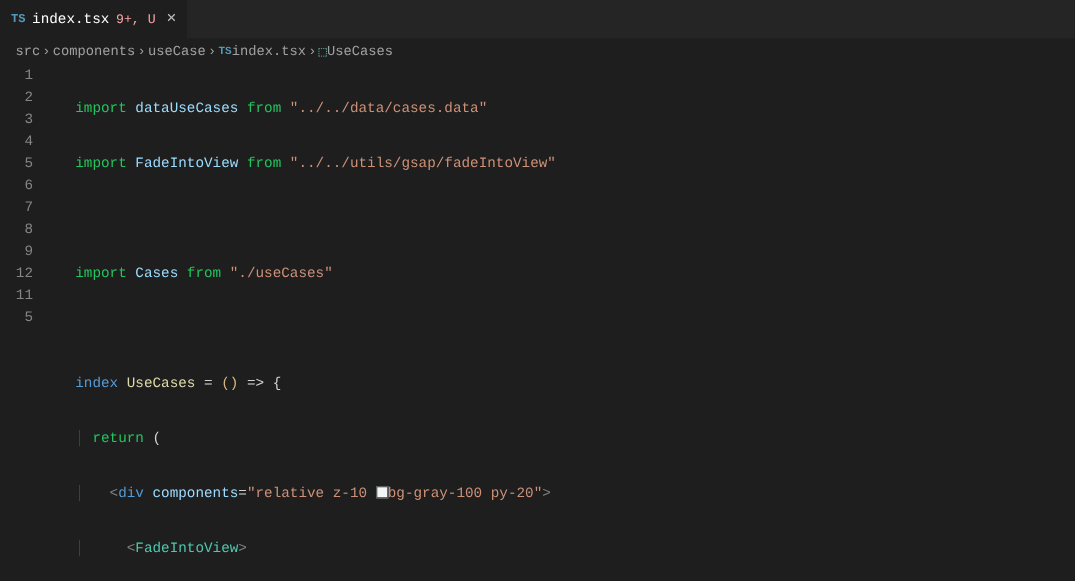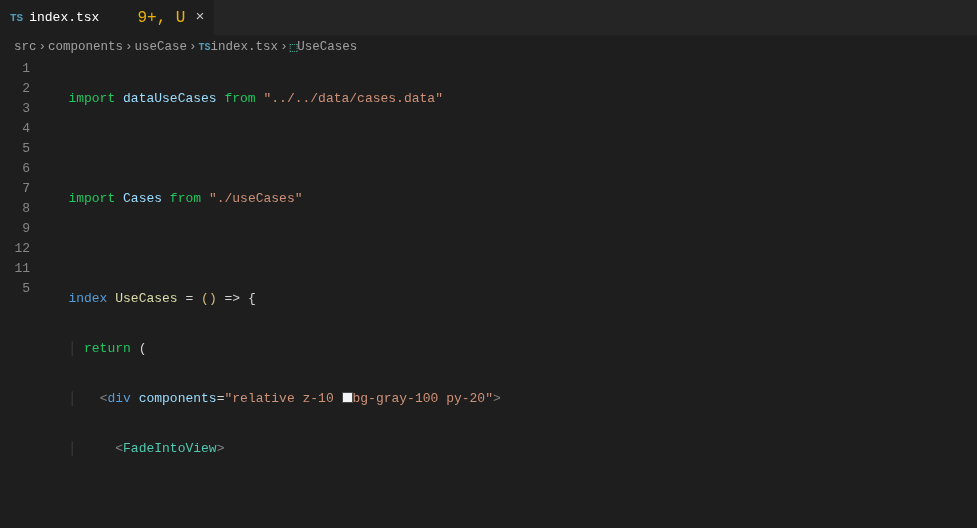--- a/index.html
+++ b/index.html
@@ -21,21 +21,21 @@
   .tab {
     background: #1e1e1e;
     display: flex;
     align-items: center;
     padding: 0 10px;
     gap: 6px;
     border-right: 1px solid #252526;
   }
   .tab-icon { color: #519aba; font-weight: bold; font-size: 11px; }
   .tab-name { color: #ffffff; font-size: 13px; }
-  .tab-dirty { color: #eab308; font-size: 16px; margin-left: 32px; }
+  .tab-dirty { color: #fca5a5; font-size: 12px; }
   .tab-close { color: #c5c5c5; cursor: pointer; font-size: 15px; margin-left: 4px; }
   .breadcrumbs {
     background: #1e1e1e;
     padding: 4px 14px;
     display: flex;
     align-items: center;
     gap: 0;
     font-size: 12.5px;
     color: #a0a0a0;
   }
@@ -108,20 +108,21 @@
     <div class="line">6</div>
     <div class="line">7</div>
     <div class="line">8</div>
     <div class="line">9</div>
     <div class="line">12</div>
     <div class="line">11</div>
     <div class="line">5</div>
   </div>
   <div class="code">
     <div class="line">   <span class="c-pink">import</span> <span class="c-var">dataUseCases</span> <span class="c-pink">from</span> <span class="c-str">"../../data/cases.data"</span></div>
+    <div class="line">   <span class="c-pink">import</span> <span class="c-var">FadeIntoView</span> <span class="c-pink">from</span> <span class="c-str">"../../utils/gsap/fadeIntoView"</span></div>
     <div class="line"></div>
     <div class="line">   <span class="c-pink">import</span> <span class="c-var">Cases</span> <span class="c-pink">from</span> <span class="c-str">"./useCases"</span></div>
     <div class="line"></div>
     <div class="line">   <span class="c-key">index</span> <span class="c-fn">UseCases</span><span class="c-punc"> = </span><span class="c-yellow">(</span><span class="c-yellow">)</span><span class="c-punc"> =&gt; {</span></div>
     <div class="line">   <span class="guide">│ </span><span class="c-pink">return</span><span class="c-punc"> (</span></div>
     <div class="line">   <span class="guide">│   </span><span class="c-gray">&lt;</span><span class="c-key">div</span> <span class="c-var">components</span><span class="c-punc">=</span><span class="c-str">"relative z-10 </span><span class="swatch"></span><span class="c-str">bg-gray-100 py-20"</span><span class="c-gray">&gt;</span></div>
     <div class="line">   <span class="guide">│     </span><span class="c-gray">&lt;</span><span class="c-type">FadeIntoView</span><span class="c-gray">&gt;</span></div>
     
     
     

